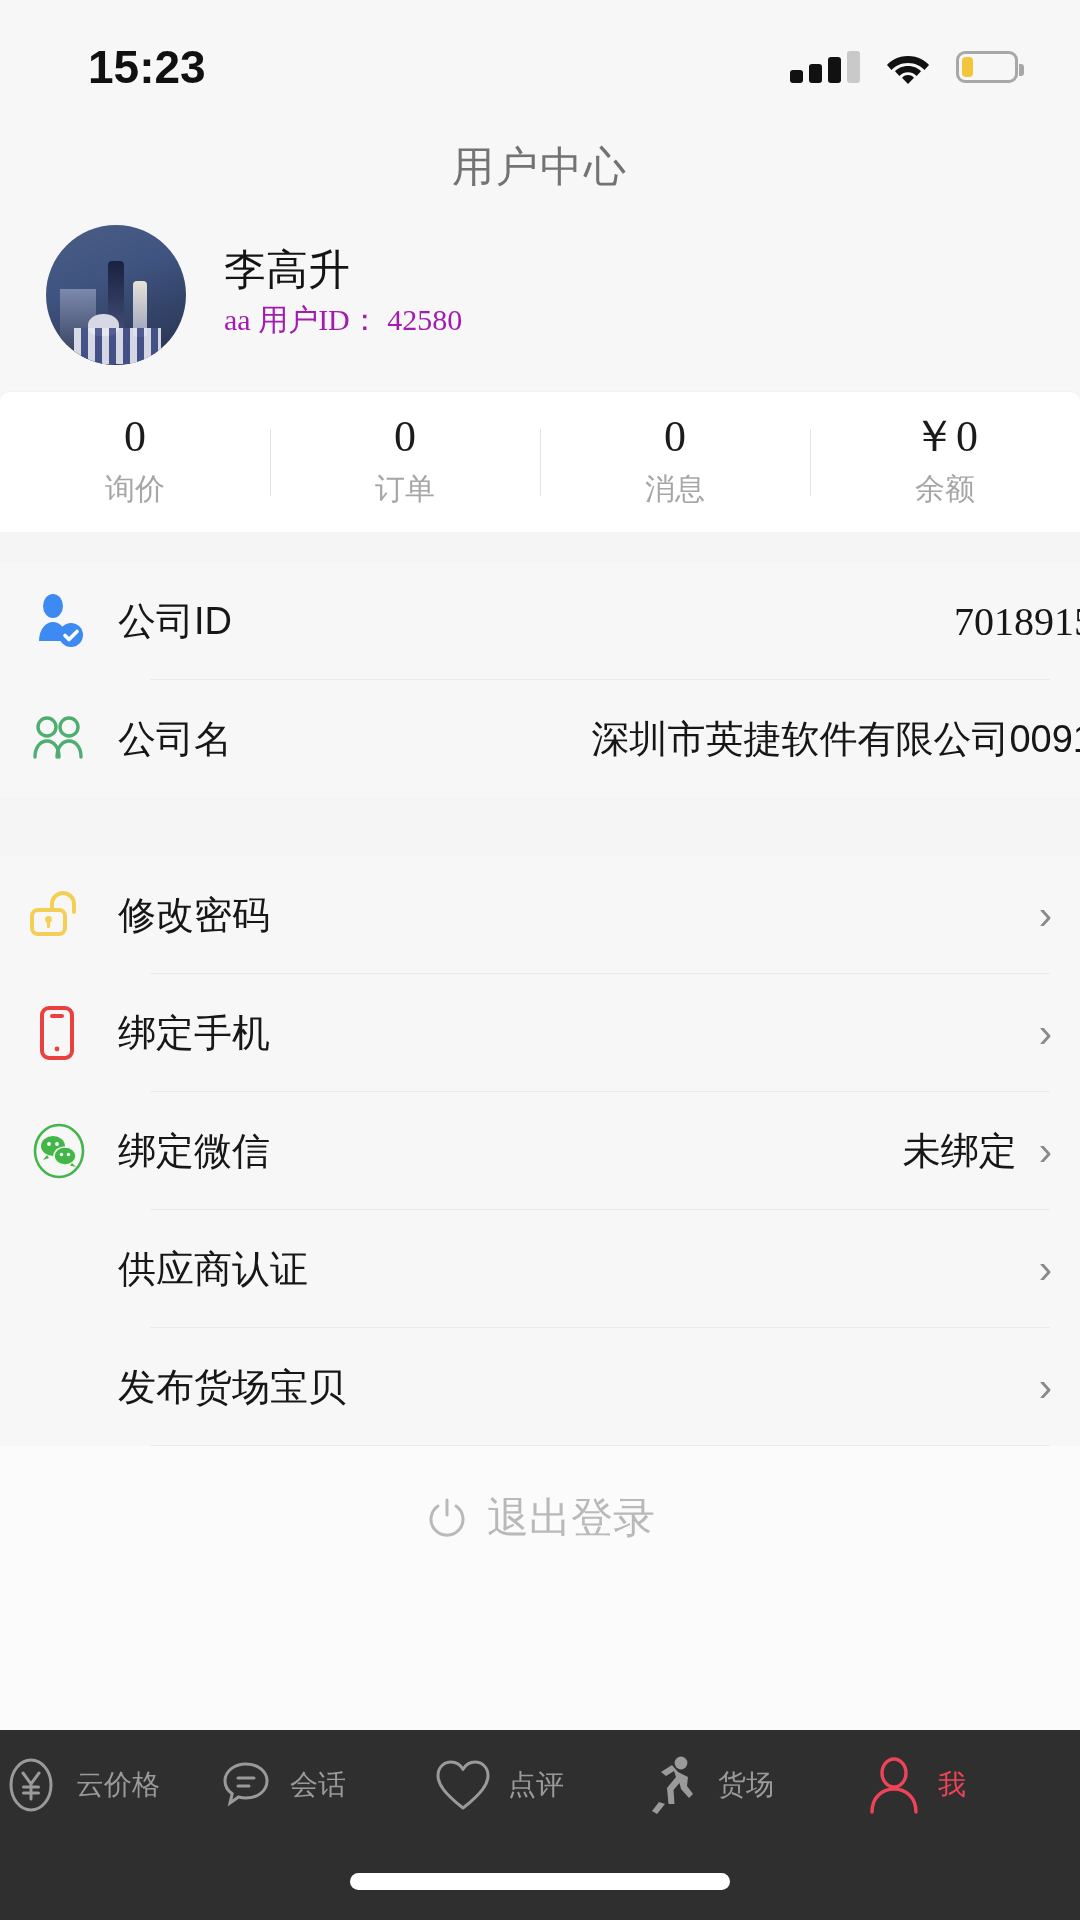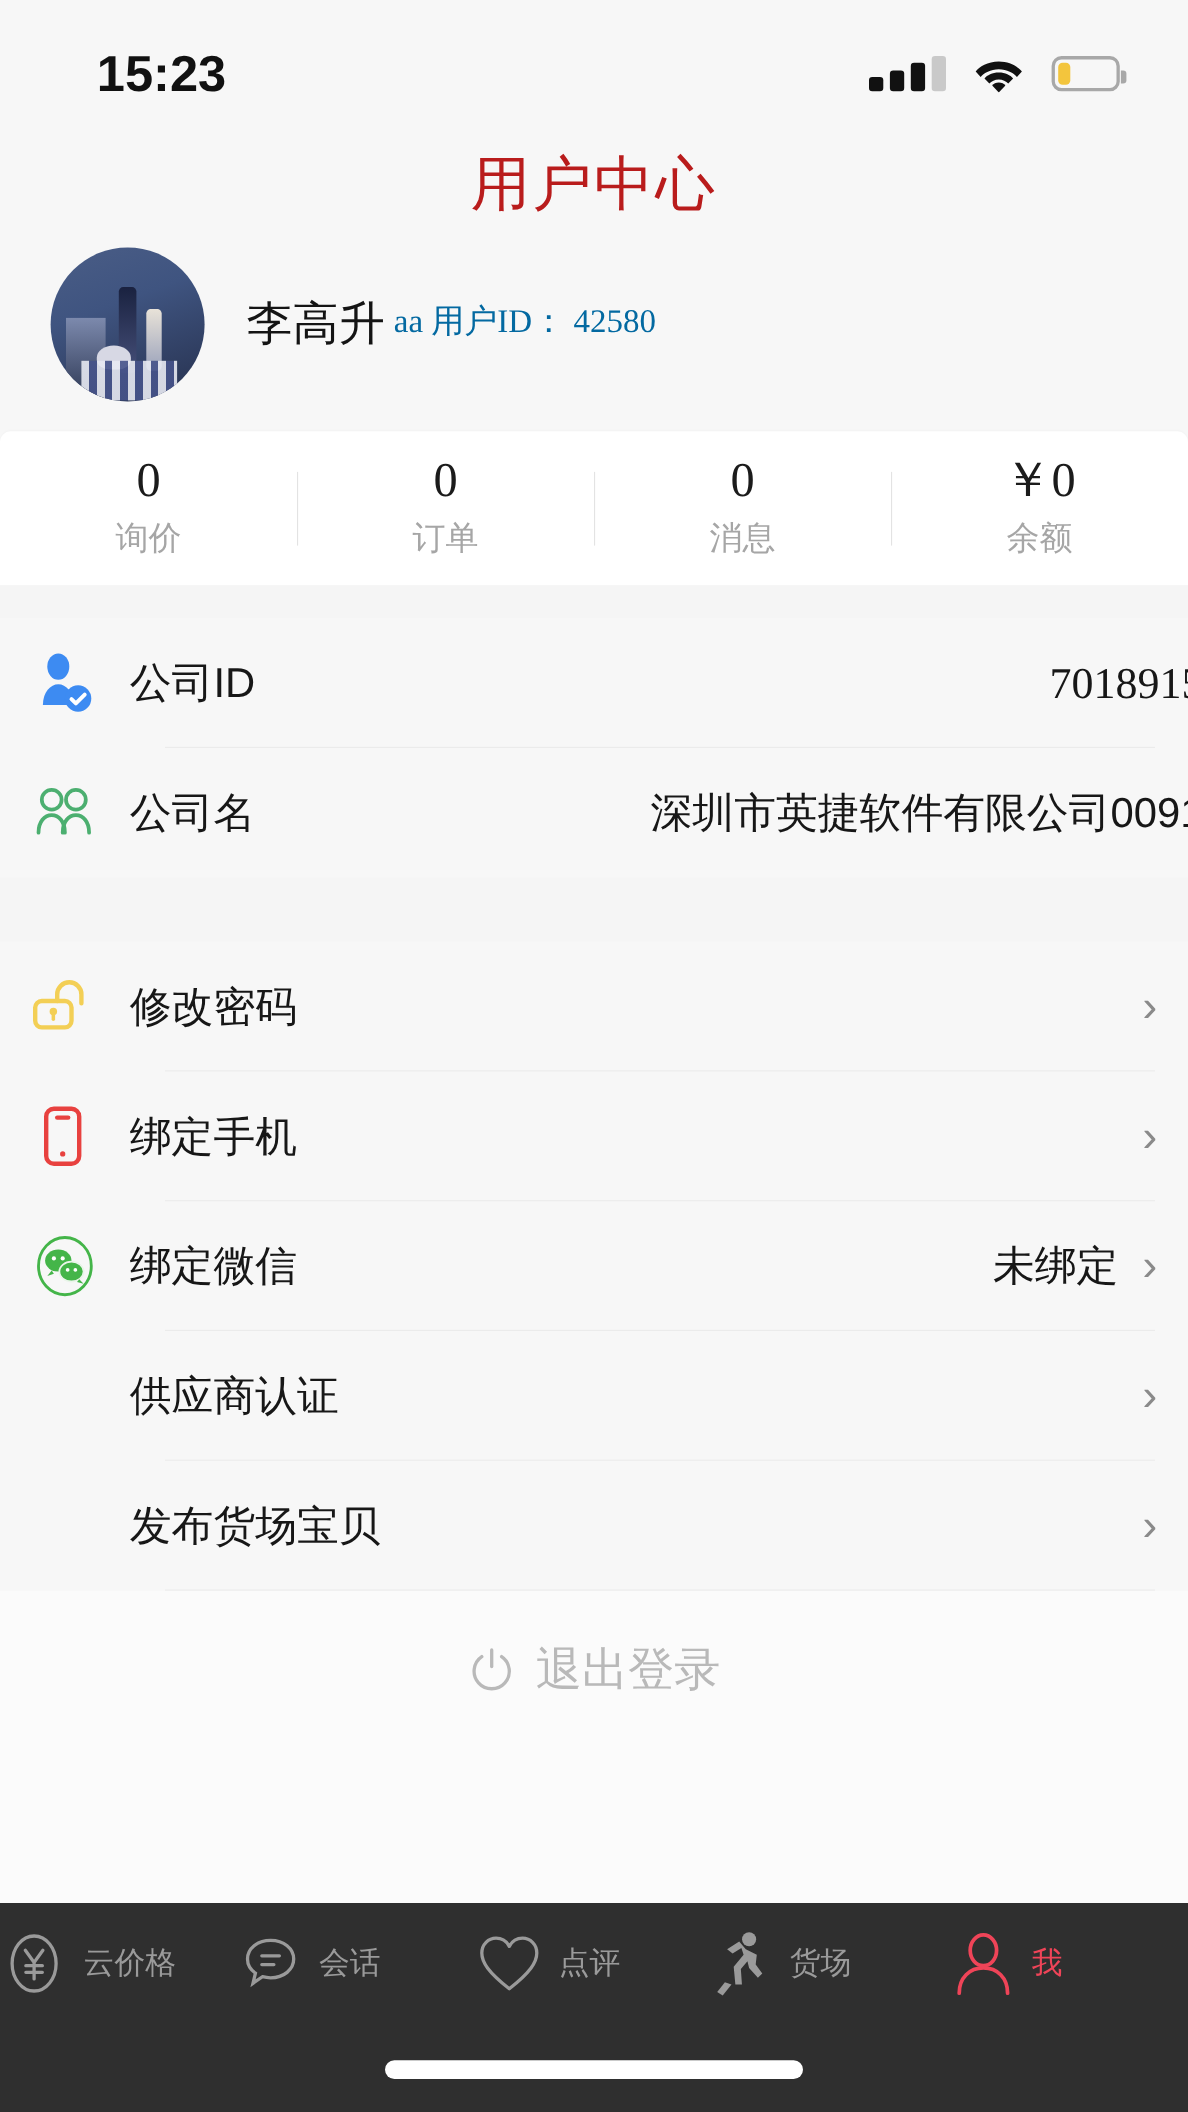--- a/index.html
+++ b/index.html
@@ -36,42 +36,42 @@
     position:relative; display:flex; align-items:center; padding:3px;
   }
   .battery::after {
     content:""; position:absolute; right:-9px; top:10px; width:5px; height:12px;
     background:#a8a8a8; border-radius:0 3px 3px 0;
   }
   .battery-fill { height:100%; background:#f3c53d; border-radius:4px; }
 
   
   .titlebar { height:90px; flex:0 0 90px; display:flex; align-items:center; justify-content:center; }
-  .title-text { font-size:54px; color:#b91c1c; letter-spacing:2px; }
+  .title-text { font-size:42px; color:#737373; letter-spacing:2px; }
 
   
   .profile { flex:0 0 165px; display:flex; align-items:center; padding:0 0 0 46px; }
   .avatar {
     width:140px; height:140px; border-radius:50%; overflow:hidden; flex:0 0 140px;
     background:linear-gradient(160deg,#4a5d86 0%,#3f5480 38%,#26304d 100%);
     position:relative;
   }
   .avatar .av-a { position:absolute; left:10%; top:46%; width:26%; height:54%;
      background:linear-gradient(180deg,#8793b5,#2b3550); opacity:.85; }
   .avatar .av-b { position:absolute; left:44%; top:26%; width:12%; height:56%;
      background:linear-gradient(180deg,#1a2240,#46507a); border-radius:4px; }
   .avatar .av-c { position:absolute; left:62%; top:40%; width:10%; height:40%;
      background:linear-gradient(180deg,#e8e2d8,#9aa2bb); border-radius:4px;}
   .avatar .av-d { position:absolute; left:20%; top:74%; width:62%; height:26%;
      background:repeating-linear-gradient(90deg,#e7e9f2 0 7px,#46538a 7px 14px); opacity:.9;}
   .avatar .av-e { position:absolute; left:30%; top:64%; width:22%; height:16%;
      background:#d7d8e4; border-radius:50% 50% 40% 40%; }
-  .profile-info { margin-left:38px; display:flex; justify-content:center; gap:8px; }
+  .profile-info { margin-left:38px; display:flex; flex-direction:column; justify-content:center; gap:8px; }
   .profile-name { font-size:42px; color:#141414; line-height:1.05; }
-  .profile-sub { font-size:30px; color:#0369a1; font-family:"Liberation Serif", serif; }
+  .profile-sub { font-size:30px; color:#a21caf; font-family:"Liberation Serif", serif; }
 
   
   .stats-wrap { flex:0 0 155px; padding:0; display:flex; align-items:flex-end; }
   .stats-card {
     width:100%; height:140px; background:#ffffff;
     border-radius:10px 10px 0 0;
     display:flex; align-items:center;
     box-shadow:0 -1px 2px rgba(0,0,0,0.02);
   }
   .stat {

